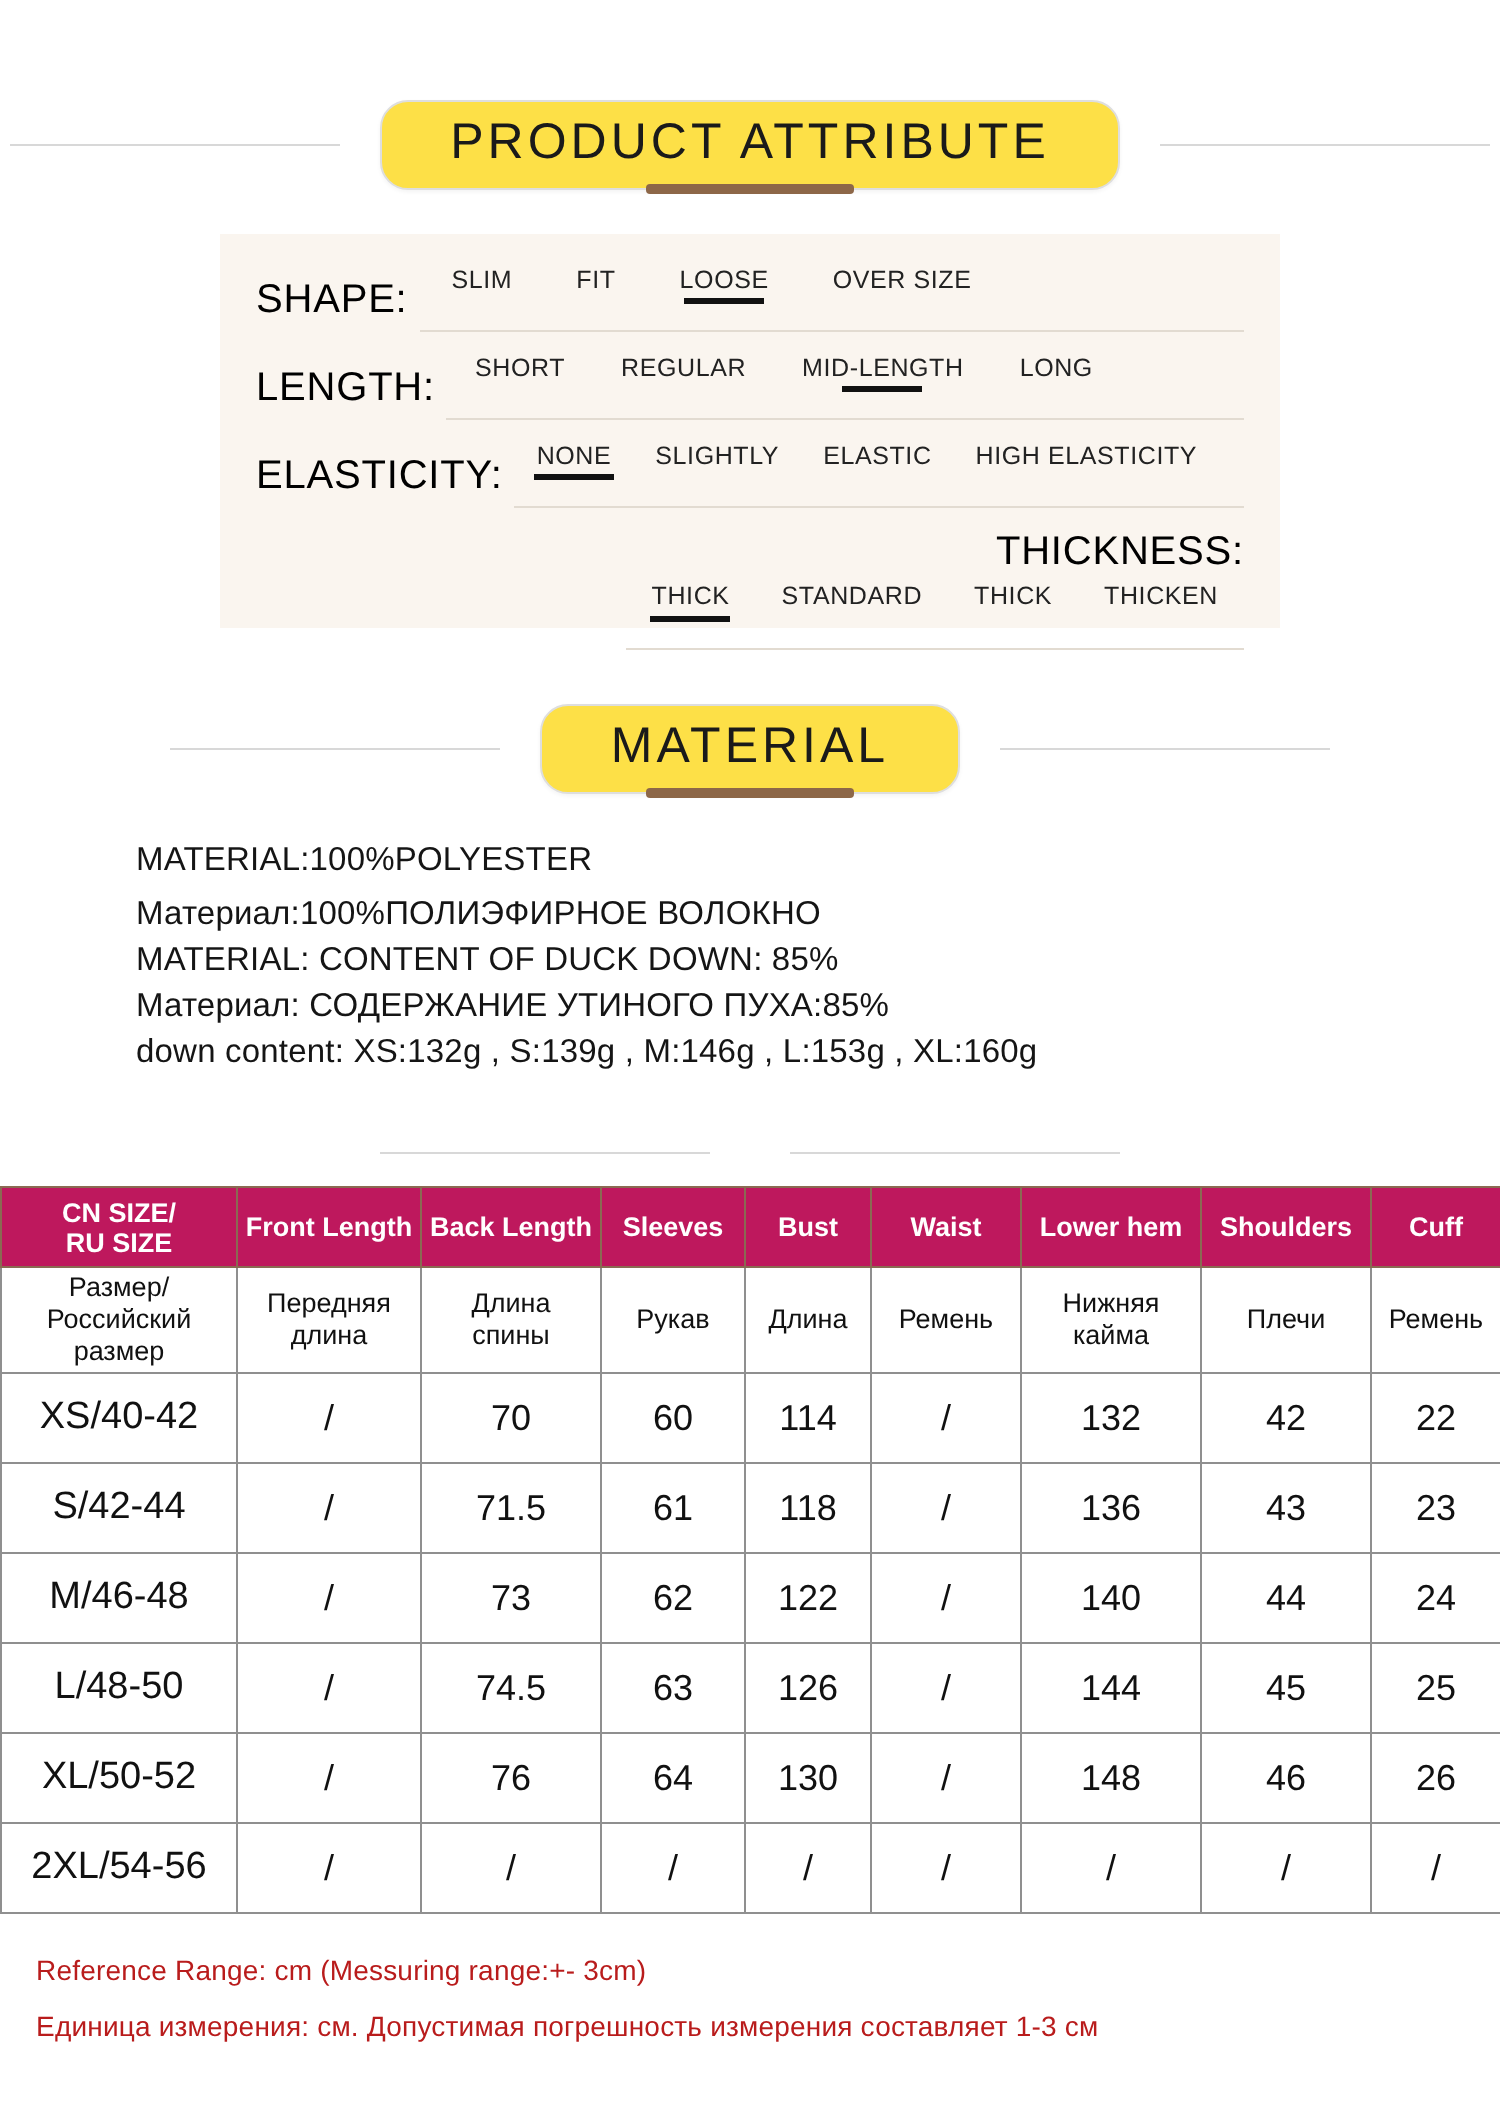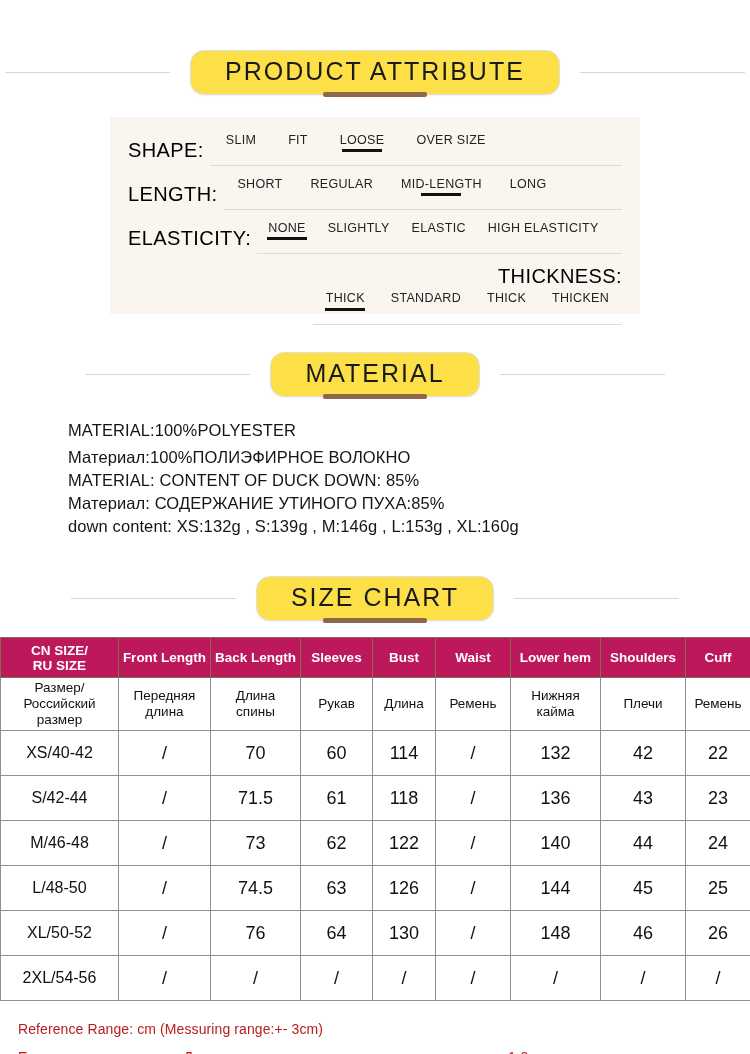--- a/index.html
+++ b/index.html
@@ -158,21 +158,21 @@
     color: #111;
     line-height: 16px;
     padding: 2px 1px;
   }
   table.size-chart tbody tr.data-row td {
     height: 45px;
     font-size: 18px;
     color: #111;
   }
   table.size-chart tbody tr.data-row td.size-cell {
-    font-size: 16px;
+    font-size: 19px;
   }
   .col1 { width: 118px; }
   .col2 { width: 92px; }
   .col3 { width: 90px; }
   .col4 { width: 72px; }
   .col5 { width: 63px; }
   .col6 { width: 75px; }
   .col7 { width: 90px; }
   .col8 { width: 85px; }
   .col9 { width: 65px; }
@@ -264,24 +264,20 @@
   <div class="mat-line first">MATERIAL:100%POLYESTER</div>
   <div class="mat-line">Материал:100%ПОЛИЭФИРНОЕ ВОЛОКНО</div>
   <div class="mat-line">MATERIAL: CONTENT OF DUCK DOWN: 85%</div>
   <div class="mat-line">Материал: СОДЕРЖАНИЕ УТИНОГО ПУХА:85%</div>
   <div class="mat-line">down content:  XS:132g , S:139g , M:146g , L:153g , XL:160g</div>
 </div>
 
 <div class="head-gap-3"></div>
 <div class="section-head">
   <div class="sh-line left"></div>
-  <div class="sh-pill">
-    <div class="sh-title">SIZE CHART</div>
-    <div class="sh-accent"></div>
-  </div>
   <div class="sh-line right"></div>
 </div>
 
 <div class="table-wrap">
   <table class="size-chart">
     <colgroup>
       <col class="col1">
         <col class="col2">
         <col class="col3">
         <col class="col4">

